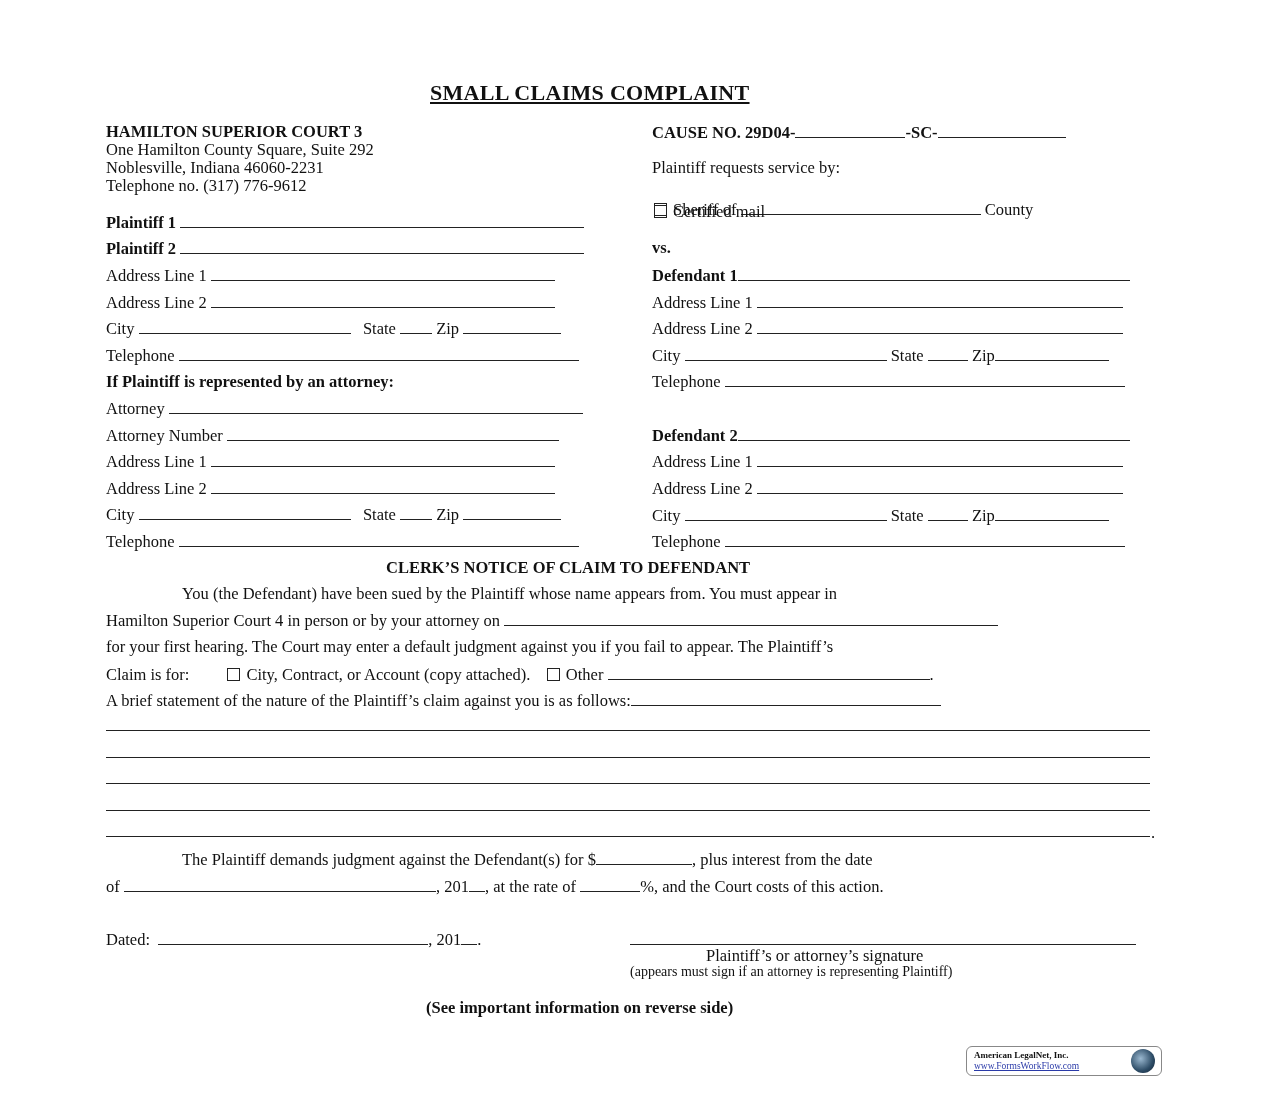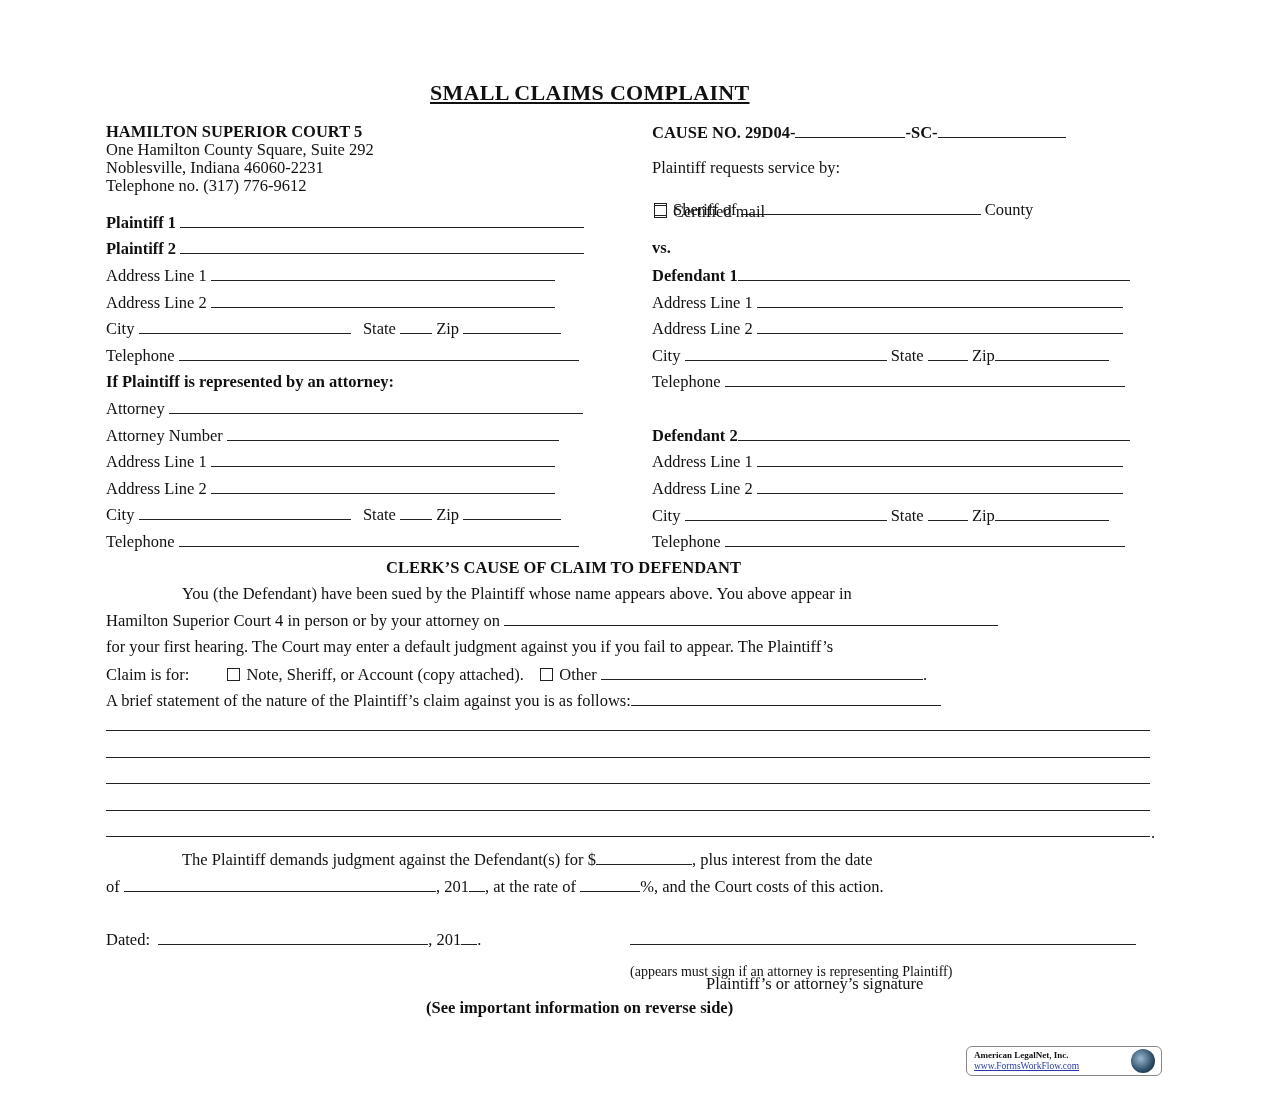--- a/index.html
+++ b/index.html
@@ -14,21 +14,21 @@
   .logo{position:absolute;left:966px;top:1046px;width:194px;height:28px;border:1px solid #888;border-radius:6px;background:#fff;}
   .logo .n{position:absolute;left:7px;top:3px;font-size:9px;font-weight:bold;color:#111;}
   .logo .u{position:absolute;left:7px;top:14px;font-size:9.5px;color:#2a3aa8;text-decoration:underline;}
   .logo .g{position:absolute;right:6px;top:2px;width:24px;height:24px;border-radius:50%;background:radial-gradient(circle at 40% 40%,#9ab8d0,#2d4c66 60%,#0e1e2e);}
 </style>
 </head>
 <body>
 
 <div class="abs title" style="left:430px;top:80px;text-decoration:underline;">SMALL CLAIMS COMPLAINT</div>
 
-<div class="abs t b" style="left:106px;top:123px;">HAMILTON SUPERIOR COURT 5</div>
+<div class="abs t b" style="left:106px;top:123px;">HAMILTON SUPERIOR COURT 3</div>
 <div class="abs t" style="left:106px;top:141px;">One Hamilton County Square, Suite 292</div>
 <div class="abs t" style="left:106px;top:159px;text-align:center;">Noblesville, Indiana 46060-2231</div>
 <div class="abs t" style="left:106px;top:177px;">Telephone no. (317) 776-9612</div>
 
 <div class="abs t b" style="left:652px;top:123px;">
   <span>CAUSE NO.  29D04-</span><span class="ln" style="width:110px;"></span><span>-SC-</span><span class="ln" style="width:128px;"></span>
 </div>
 <div class="abs t" style="left:652px;top:159px;text-align:right;">Plaintiff requests service by:</div>
 <div class="abs t" style="left:654px;top:186px;margin-top:14px;">
   <span class="cb"></span><span>Sheriff of</span> <span class="ln" style="width:240px;"></span> <span>County</span>
@@ -58,39 +58,39 @@
 <div class="abs t" style="left:652px;top:319px;"><span>Address Line 2</span> <span class="ln" style="width:366px;"></span></div>
 <div class="abs t" style="left:652px;top:346px;"><span>City</span> <span class="ln" style="width:202px;"></span> <span>State</span> <span class="ln" style="width:40px;"></span> <span>Zip</span><span class="ln" style="width:114px;"></span></div>
 <div class="abs t" style="left:652px;top:372px;"><span>Telephone</span> <span class="ln" style="width:400px;"></span></div>
 
 <div class="abs t" style="left:652px;top:426px;"><span class="b">Defendant 2</span><span class="ln" style="width:392px;"></span></div>
 <div class="abs t" style="left:652px;top:452px;"><span>Address Line 1</span> <span class="ln" style="width:366px;"></span></div>
 <div class="abs t" style="left:652px;top:479px;"><span>Address Line 2</span> <span class="ln" style="width:366px;"></span></div>
 <div class="abs t" style="left:652px;top:506px;"><span>City</span> <span class="ln" style="width:202px;"></span> <span>State</span> <span class="ln" style="width:40px;"></span> <span>Zip</span><span class="ln" style="width:114px;"></span></div>
 <div class="abs t" style="left:652px;top:532px;"><span>Telephone</span> <span class="ln" style="width:400px;"></span></div>
 
-<div class="abs sec" style="left:386px;top:558px;">CLERK’S CAUSE OF CLAIM TO DEFENDANT</div>
-<div class="abs t" style="left:182px;top:585px;">You (the Defendant) have been sued by the Plaintiff whose name appears above.  You above appear in</div>
+<div class="abs sec" style="left:386px;top:558px;">CLERK’S NOTICE OF CLAIM TO DEFENDANT</div>
+<div class="abs t" style="left:182px;top:585px;">You (the Defendant) have been sued by the Plaintiff whose name appears from.  You must appear in</div>
 <div class="abs t" style="left:106px;top:611px;"><span>Hamilton Superior Court 4 in person or by your attorney on</span> <span class="ln" style="width:494px;"></span></div>
 <div class="abs t" style="left:106px;top:638px;">for your first hearing.  The Court may enter a default judgment against you if you fail to appear. The Plaintiff’s</div>
-<div class="abs t" style="left:106px;top:665px;"><span>Claim is for:</span><span style="display:inline-block;width:38px;"></span><span class="cb"></span><span>Note, Sheriff, or Account (copy attached).</span>&nbsp;&nbsp;&nbsp;&nbsp;<span class="cb"></span><span>Other</span> <span class="ln" style="width:322px;"></span>.</div>
+<div class="abs t" style="left:106px;top:665px;"><span>Claim is for:</span><span style="display:inline-block;width:38px;"></span><span class="cb"></span><span>City, Contract, or Account (copy attached).</span>&nbsp;&nbsp;&nbsp;&nbsp;<span class="cb"></span><span>Other</span> <span class="ln" style="width:322px;"></span>.</div>
 <div class="abs t" style="left:106px;top:691px;"><span>A brief statement of the nature of the Plaintiff’s claim against you is as follows:</span><span class="ln" style="width:310px;"></span></div>
 <div class="abs" style="left:106px;top:730px;width:1044px;border-bottom:1px solid #222;"></div>
 <div class="abs" style="left:106px;top:757px;width:1044px;border-bottom:1px solid #222;"></div>
 <div class="abs" style="left:106px;top:783px;width:1044px;border-bottom:1px solid #222;"></div>
 <div class="abs" style="left:106px;top:810px;width:1044px;border-bottom:1px solid #222;"></div>
 <div class="abs" style="left:106px;top:836px;width:1044px;border-bottom:1px solid #222;"></div>
 <div class="abs t" style="left:1151px;top:824px;">.</div>
 
 <div class="abs t" style="left:182px;top:850px;"><span>The Plaintiff demands judgment against the Defendant(s) for $</span><span class="ln" style="width:96px;"></span><span>, plus interest from the date</span></div>
 <div class="abs t" style="left:106px;top:877px;"><span>of</span> <span class="ln" style="width:312px;"></span><span>, 201</span><span class="ln" style="width:16px;"></span><span>, at the rate of</span> <span class="ln" style="width:60px;"></span><span>%, and the Court costs of this action.</span></div>
 
 <div class="abs t" style="left:106px;top:930px;"><span>Dated:</span>&nbsp;&nbsp;<span class="ln" style="width:270px;"></span><span>, 201</span><span class="ln" style="width:16px;"></span><span>.</span></div>
 <div class="abs" style="left:630px;top:944px;width:506px;border-bottom:1px solid #222;"></div>
-<div class="abs t" style="left:706px;top:947px;margin-top:28px;">Plaintiff’s or attorney’s signature</div>
+<div class="abs t" style="left:706px;top:947px;">Plaintiff’s or attorney’s signature</div>
 <div class="abs" style="left:630px;top:964px;font-size:14px;">(appears must sign if an attorney is representing Plaintiff)</div>
 
 <div class="abs sec" style="left:426px;top:998px;">(See important information on reverse side)</div>
 
 <div class="logo">
   <span class="n">American LegalNet, Inc.</span>
   <span class="u">www.FormsWorkFlow.com</span>
   <span class="g"></span>
 </div>
 

